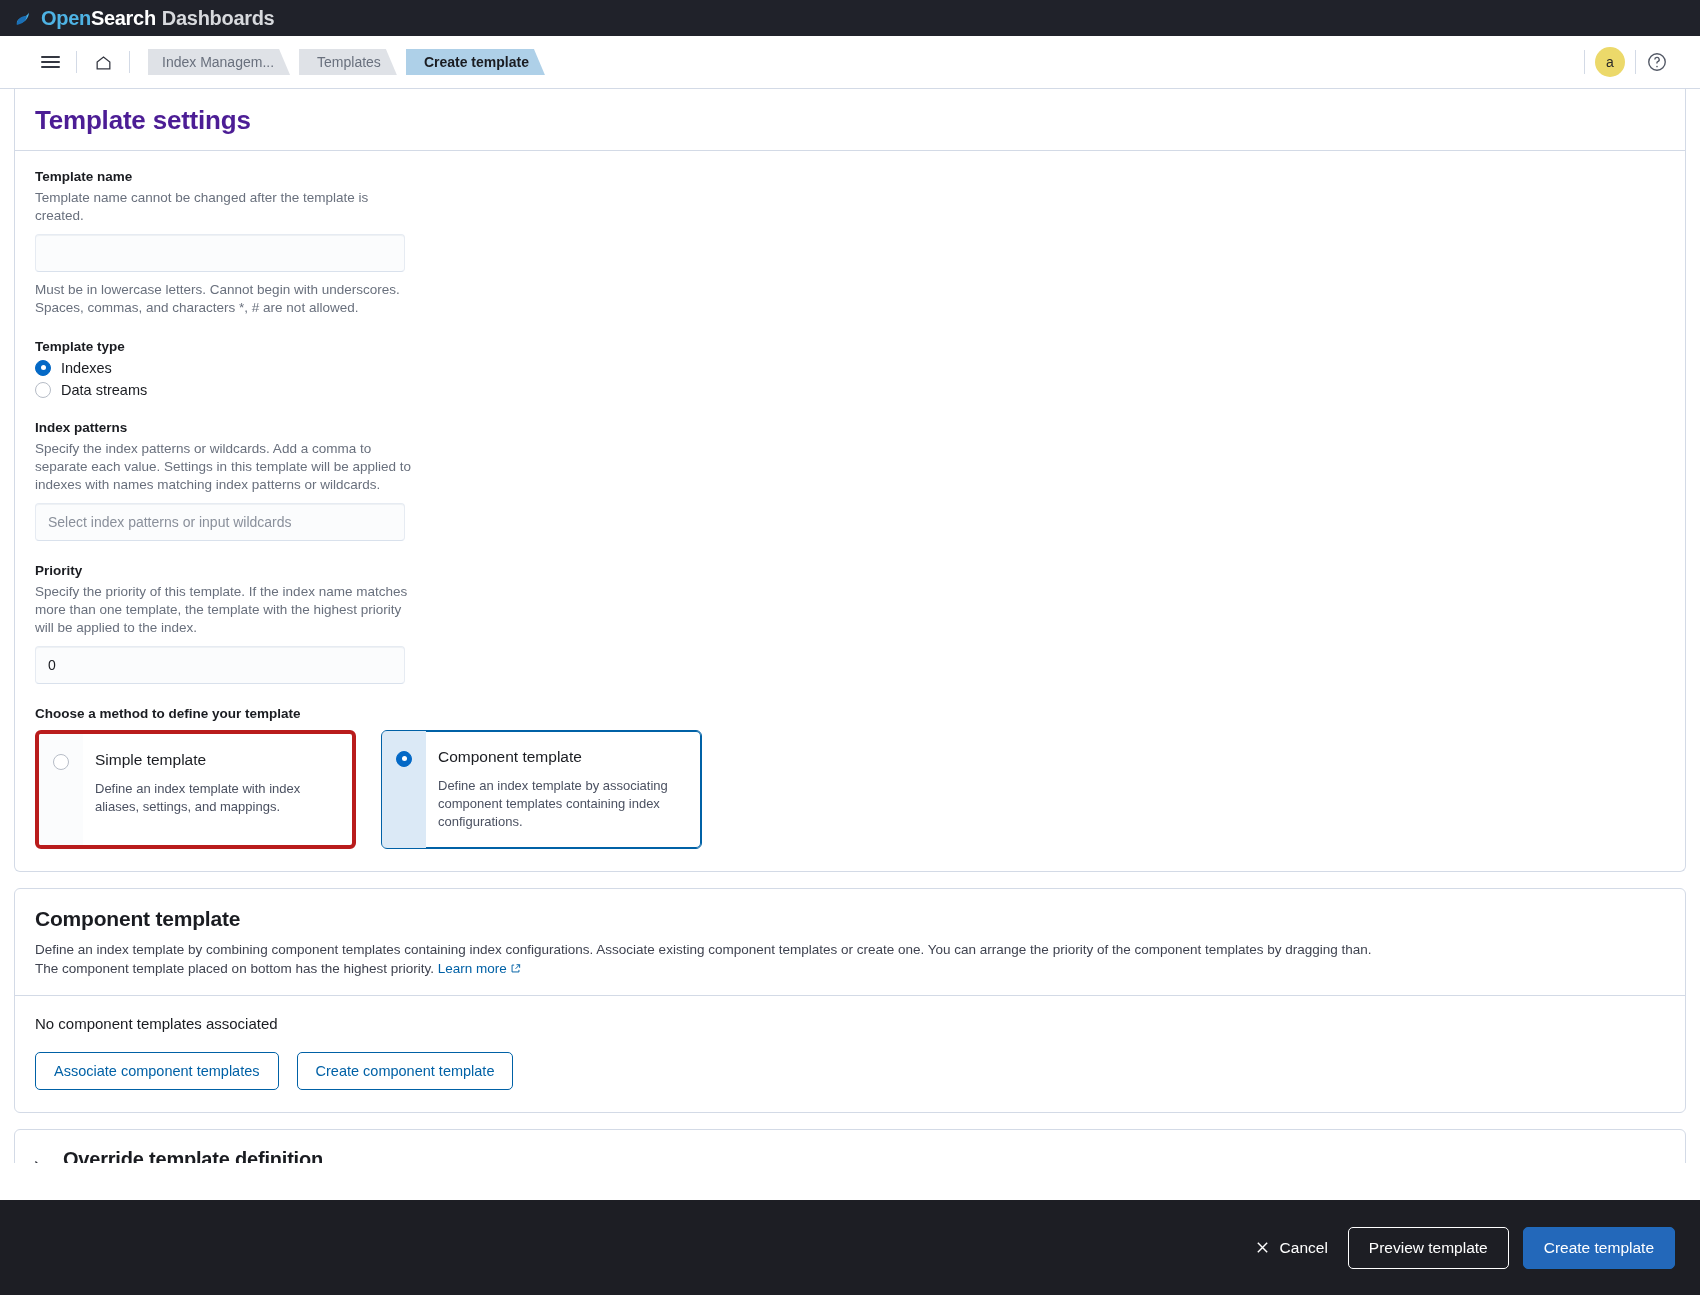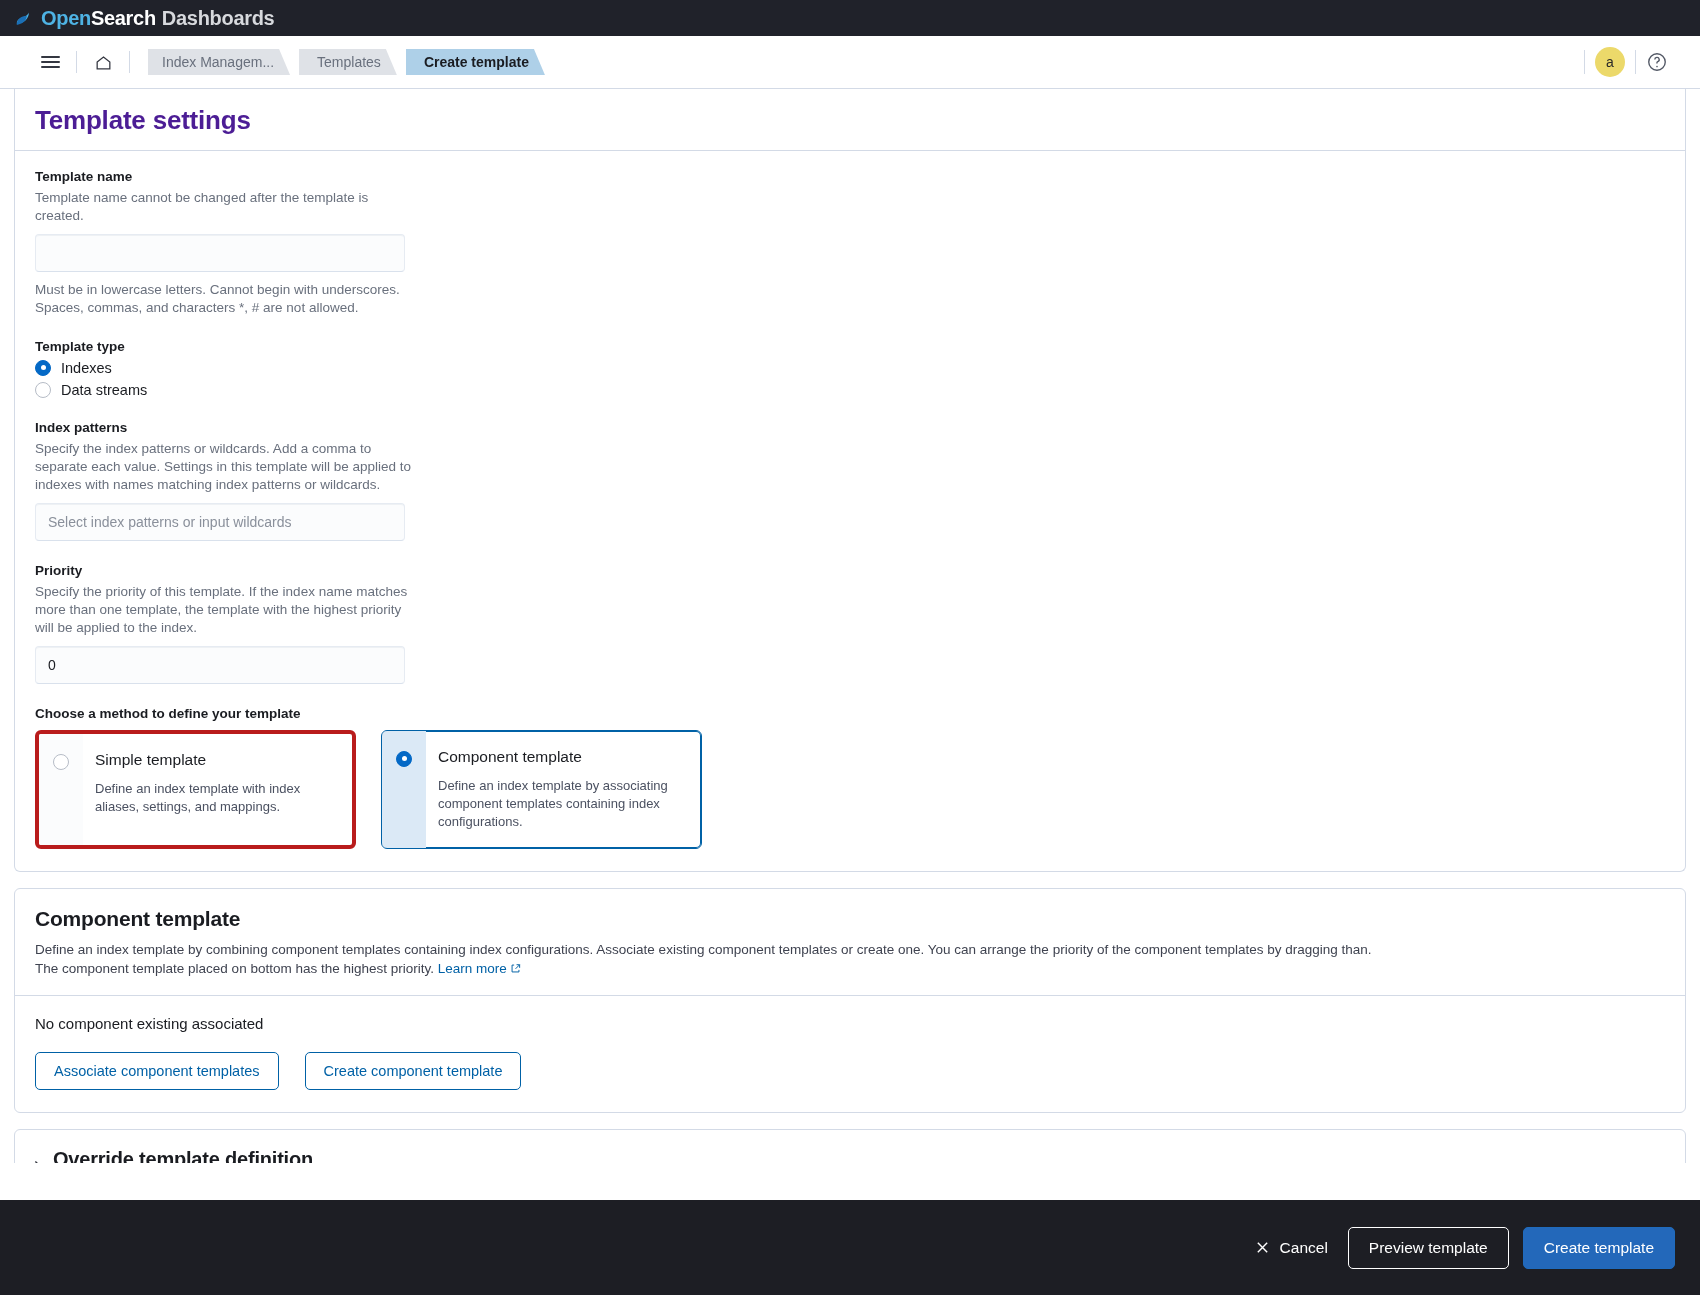--- a/index.html
+++ b/index.html
@@ -116,31 +116,31 @@
   .card-desc { font-size: 13px; color: #4b5161; line-height: 1.42; }
 
   
   .ct-head { padding: 18px 20px 16px 20px; }
   .ct-title { font-size: 21px; font-weight: 700; color: #1a1c21; letter-spacing:-0.2px; margin-bottom: 9px; }
   .ct-desc { font-size: 13.5px; color: #3f4350; line-height: 1.45; max-width: 1360px; }
   .link { color: #0061a6; text-decoration: none; cursor: pointer; }
   .ext-ic { display:inline-block; vertical-align: -1px; margin-left: 3px; }
   .ct-divider { border-top: 1px solid #d3dae6; }
   .ct-empty { font-size: 15px; color: #1a1c21; padding: 19px 20px 0 20px; }
-  .ct-actions { display: flex; gap: 26px; padding: 20px 20px 22px 20px; }
+  .ct-actions { display: flex; gap: 18px; padding: 20px 20px 22px 20px; }
   .btn-outline-blue {
     height: 38px; border: 1px solid #0061a6; border-radius: 5px; background: #fff;
     color: #0061a6; font-size: 14.5px; padding: 0 18px; cursor: pointer;
     font-family: inherit; display:flex; align-items:center;
   }
 
   
   .acc { display: flex; align-items: flex-start; padding: 18px 20px 18px 14px; }
   .chev { width: 16px; flex: none; margin-top: 11px; color: #343741; cursor: pointer; }
-  .acc-text { margin-left: 8px; }
+  .acc-text { margin-left: 18px; }
   .acc-title { font-size: 20px; font-weight: 700; color: #1a1c21; letter-spacing:-0.2px; }
 
   
   .bottombar {
     position: absolute; left: 0; bottom: 0; width: 1700px; height: 95px;
     background: #1d1e24; display: flex; align-items: center; justify-content: flex-end;
     padding-right: 25px; gap: 14px;
   }
   .cancel-btn {
     display: flex; align-items: center; gap: 10px; color: #fff;
@@ -289,21 +289,21 @@
         <div class="ct-desc">
           <span>Define an index template by combining component templates containing index configurations. Associate existing component templates or create one. You can arrange the priority of the component templates by dragging than. The component template placed on bottom has the highest priority.</span>
           <a class="link"><span>Learn more</span><svg class="ext-ic" width="11" height="11" viewBox="0 0 16 16" fill="none" stroke="#0061a6" stroke-width="1.4">
                 <path d="M6 3H3v10h10V10"></path>
                 <path d="M9.5 2.5H14V7"></path>
                 <path d="M14 2.5 8 8.5"></path>
               </svg></a>
         </div>
       </div>
       <div class="ct-divider"></div>
-      <div class="ct-empty">No component existing associated</div>
+      <div class="ct-empty">No component templates associated</div>
       <div class="ct-actions">
         <button class="btn-outline-blue">Associate component templates</button>
         <button class="btn-outline-blue">Create component template</button>
       </div>
     </div>
 
     <div class="panel">
       <div class="acc">
         <svg class="chev" width="13" height="13" viewBox="0 0 16 16" fill="none" stroke="#343741" stroke-width="1.7">
           <path d="M6 3l5 5-5 5"></path>

